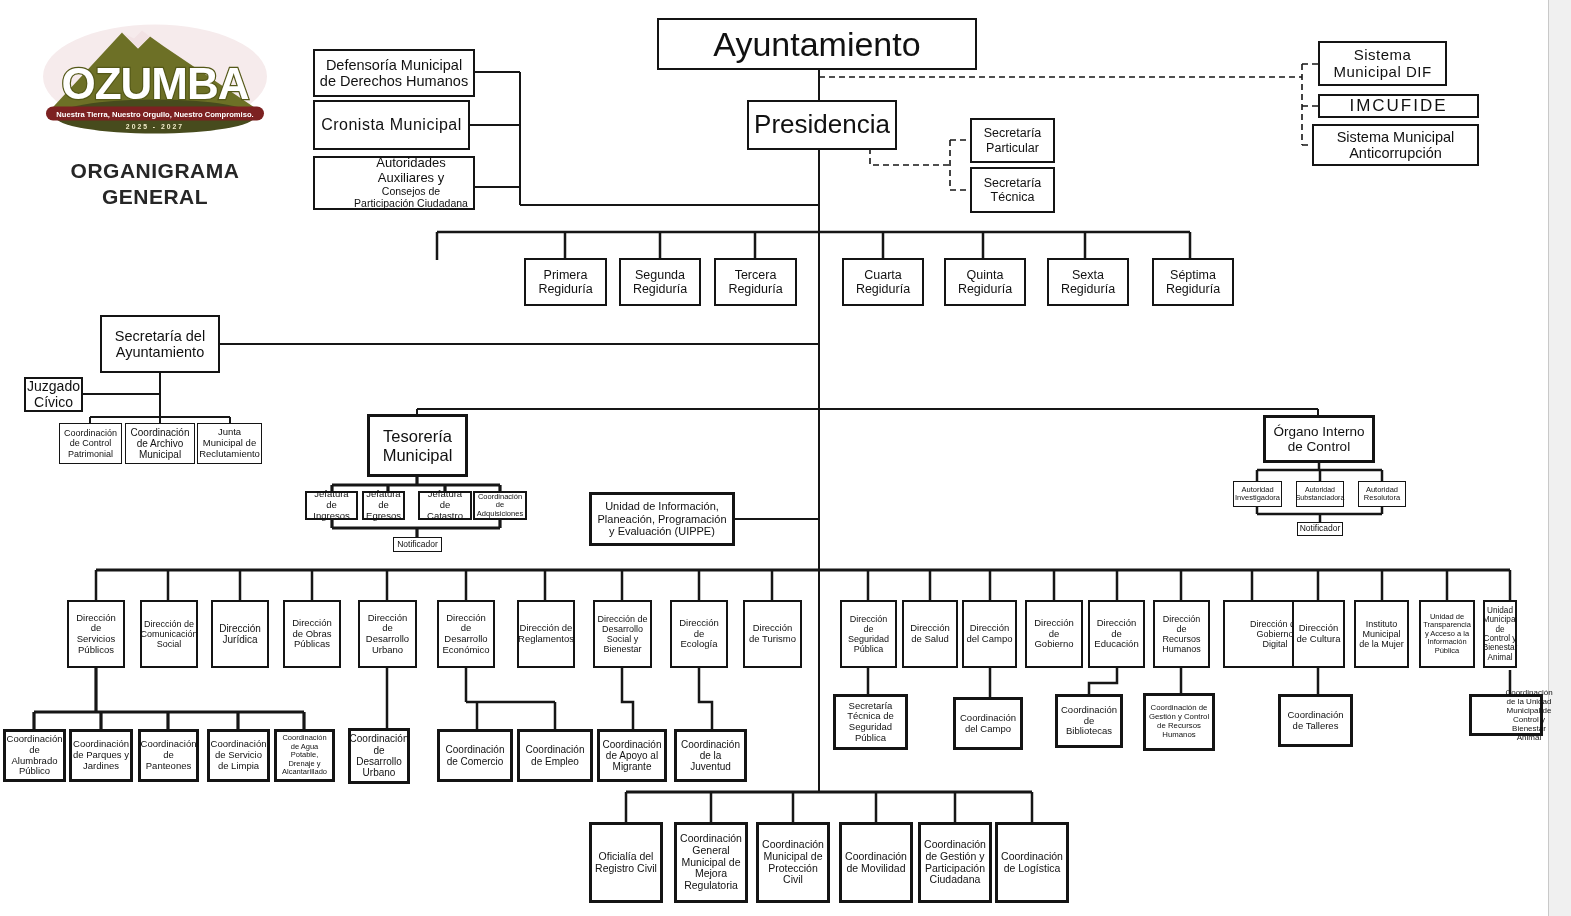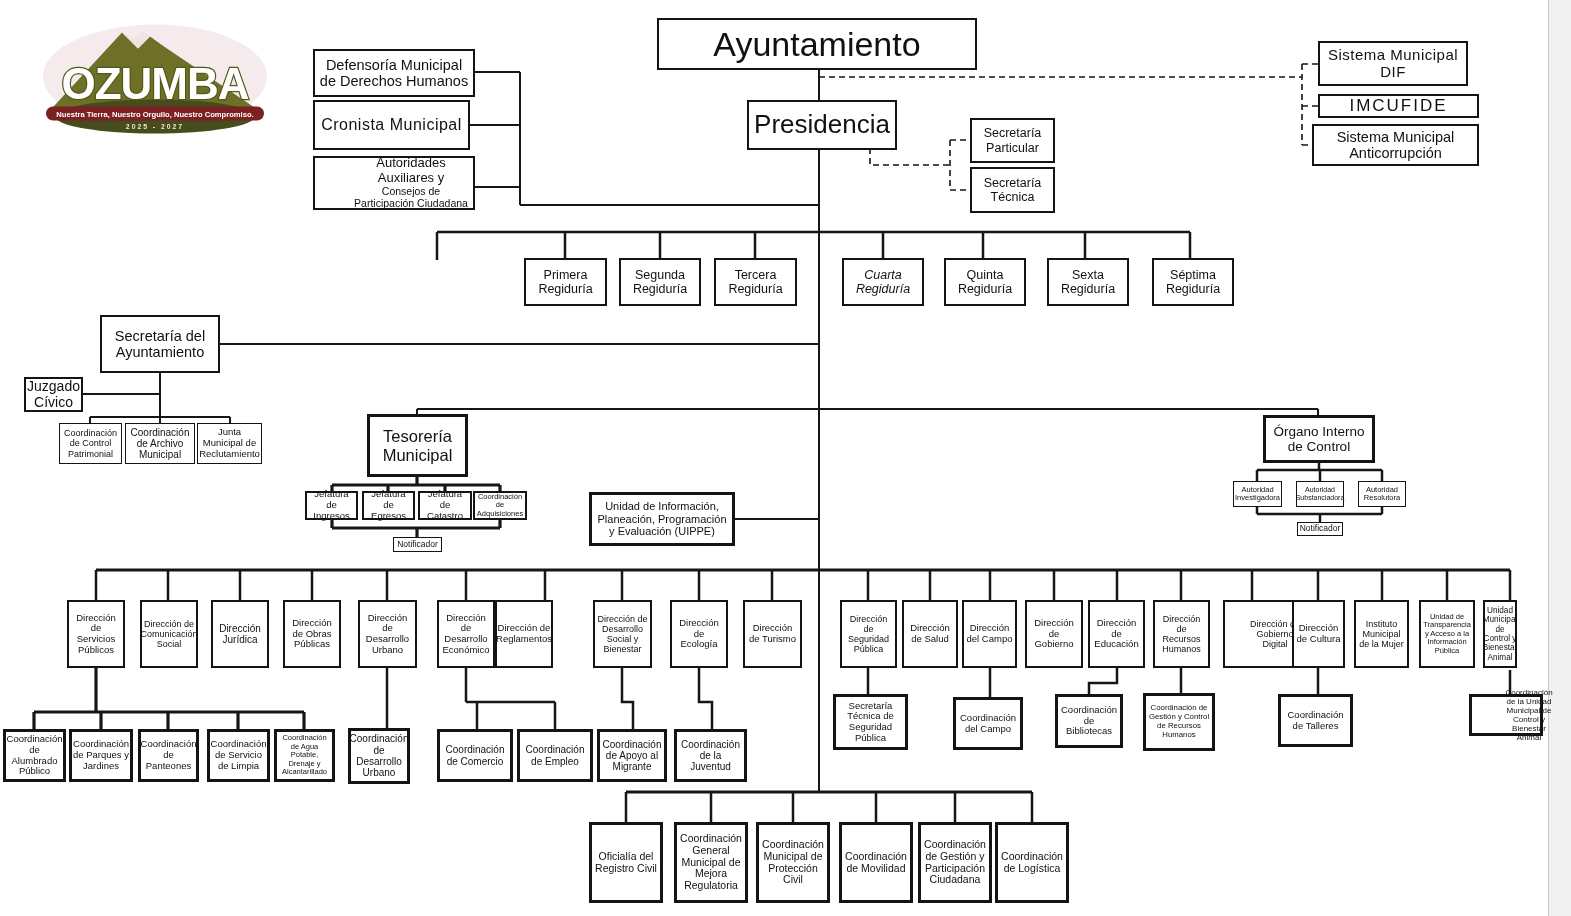--- a/index.html
+++ b/index.html
@@ -78,74 +78,78 @@
       <ellipse cx="125" cy="60" rx="112" ry="52" fill="#f6ebec"></ellipse>
       <polygon points="18,96 92,16 108,32 120,20 134,30 232,96" fill="#6d7026"></polygon>
       <polygon points="92,16 108,32 120,20 112,14 104,22" fill="#f2e2e4"></polygon>
       <ellipse cx="125" cy="100" rx="100" ry="17" fill="#474b1d"></ellipse>
       <text x="125" y="82" text-anchor="middle" font-family="Liberation Sans, sans-serif" font-weight="bold" font-size="44" fill="#ffffff" stroke="#545818" stroke-width="2.4" style="paint-order:stroke" letter-spacing="-1">OZUMBA</text>
       <rect x="16" y="90" width="218" height="14" rx="7" fill="#7c2121"></rect>
       <text x="125" y="100" text-anchor="middle" font-family="Liberation Sans, sans-serif" font-weight="bold" font-size="7.6" fill="#ffffff">Nuestra Tierra, Nuestro Orgullo, Nuestro Compromiso.</text>
       <text x="125" y="112" text-anchor="middle" font-family="Liberation Sans, sans-serif" font-weight="bold" font-size="6.8" fill="#f1ecc9" letter-spacing="2">2025 - 2027</text>
     </svg>
   </div>
+  <div class="org-title">
+    <span>ORGANIGRAMA</span>
+    <span>GENERAL</span>
+  </div>
 
   <div class="node" style="left:747px;top:100px;width:150px;height:50px;font-size:26px;">Presidencia</div>
   <div class="node" style="left:657px;top:18px;width:320px;height:52px;font-size:34px;">Ayuntamiento</div>
 
   <div class="node" style="left:313px;top:49px;width:162px;height:48px;font-size:14.5px;">Defensoría Municipal de Derechos Humanos</div>
   <div class="node" style="left:313px;top:100px;width:157px;height:50px;font-size:16px;letter-spacing:0.5px;">Cronista Municipal</div>
   <div class="node" style="left:313px;top:156px;width:162px;height:54px;padding-left:36px;">
     <span style="font-size:13px;">Autoridades Auxiliares y</span>
     <span style="font-size:10.5px;">Consejos de Participación Ciudadana</span>
   </div>
 
-  <div class="node" style="left:1318px;top:41px;width:150px;height:45px;font-size:15px;letter-spacing:0.5px;">Sistema Municipal DIF</div>
+  <div class="node" style="left:1318px;top:41px;width:129px;height:45px;font-size:15px;letter-spacing:0.5px;">Sistema Municipal DIF</div>
   <div class="node" style="left:1318px;top:94px;width:161px;height:24px;font-size:17px;letter-spacing:2px;">IMCUFIDE</div>
   <div class="node" style="left:1312px;top:124px;width:167px;height:42px;font-size:14.5px;">Sistema Municipal Anticorrupción</div>
 
   <div class="node b2" style="left:970px;top:118px;width:85px;height:45px;font-size:12.5px;">Secretaría Particular</div>
   <div class="node b2" style="left:970px;top:167px;width:85px;height:46px;font-size:12.5px;">Secretaría Técnica</div>
 
   <div class="node r1" style="left:524px;width:83px;">Primera Regiduría</div>
   <div class="node r1" style="left:619px;width:82px;">Segunda Regiduría</div>
   <div class="node r1" style="left:714px;width:83px;">Tercera Regiduría</div>
-  <div class="node r1" style="left:842px;width:82px;font-style:italic;">Cuarta Regiduría</div>
+  <div class="node r1" style="left:842px;width:82px;">Cuarta Regiduría</div>
   <div class="node r1" style="left:944px;width:82px;">Quinta Regiduría</div>
   <div class="node r1" style="left:1047px;width:82px;">Sexta Regiduría</div>
   <div class="node r1" style="left:1152px;width:82px;">Séptima Regiduría</div>
 
   <div class="node" style="left:100px;top:315px;width:120px;height:58px;font-size:14.5px;">Secretaría del Ayuntamiento</div>
   <div class="node b2" style="left:24px;top:377px;width:59px;height:35px;font-size:14px;">Juzgado Cívico</div>
   <div class="node b15" style="left:59px;top:423px;width:63px;height:41px;font-size:9px;">Coordinación de Control Patrimonial</div>
   <div class="node b15" style="left:125px;top:423px;width:70px;height:41px;font-size:10px;">Coordinación de Archivo Municipal</div>
   <div class="node b15" style="left:197px;top:423px;width:65px;height:41px;font-size:9.5px;">Junta Municipal de Reclutamiento</div>
 
   <div class="node b3" style="left:367px;top:414px;width:101px;height:63px;font-size:16.5px;">Tesorería Municipal</div>
   <div class="node jef" style="left:305px;width:53px;">Jefatura de Ingresos</div>
-  <div class="node jef" style="left:362px;width:53px;">Jefatura de Egresos</div>
+  <div class="node jef" style="left:362px;width:43px;">Jefatura de Egresos</div>
   <div class="node jef" style="left:418px;width:54px;">Jefatura de Catastro</div>
   <div class="node jef" style="left:473px;width:54px;font-size:7.5px;">Coordinación de Adquisiciones</div>
   <div class="node b15" style="left:393px;top:537px;width:49px;height:15px;font-size:8.5px;">Notificador</div>
 
   <div class="node b3" style="left:589px;top:492px;width:146px;height:54px;font-size:11px;">Unidad de Información, Planeación, Programación y Evaluación (UIPPE)</div>
 
   <div class="node b3" style="left:1263px;top:415px;width:112px;height:48px;font-size:13.5px;">Órgano Interno de Control</div>
   <div class="node aut" style="left:1233px;width:49px;">Autoridad Investigadora</div>
   <div class="node aut" style="left:1296px;width:48px;font-size:7px;">Autoridad Substanciadora</div>
   <div class="node aut" style="left:1358px;width:48px;">Autoridad Resolutora</div>
   <div class="node b15" style="left:1297px;top:522px;width:46px;height:14px;font-size:8.5px;">Notificador</div>
 
   <div class="node dir" style="left:67px;">Dirección de Servicios Públicos</div>
   <div class="node dir" style="left:140px;font-size:9px;">Dirección de Comunicación Social</div>
   <div class="node dir" style="left:211px;font-size:10px;">Dirección Jurídica</div>
   <div class="node dir" style="left:283px;">Dirección de Obras Públicas</div>
   <div class="node dir" style="left:358px;width:59px;">Dirección de Desarrollo Urbano</div>
   <div class="node dir" style="left:437px;">Dirección de Desarrollo Económico</div>
-  <div class="node dir" style="left:495px;">Dirección de Reglamentos</div>
+  <div class="node dir" style="left:517px;">Dirección de Reglamentos</div>
   <div class="node dir" style="left:593px;width:59px;font-size:9px;">Dirección de Desarrollo Social y Bienestar</div>
   <div class="node dir" style="left:670px;">Dirección de Ecología</div>
   <div class="node dir" style="left:743px;width:59px;">Dirección de Turismo</div>
   <div class="node dir" style="left:840px;width:57px;font-size:9px;">Dirección de Seguridad Pública</div>
   <div class="node dir" style="left:902px;width:56px;">Dirección de Salud</div>
   <div class="node dir" style="left:962px;width:55px;">Dirección del Campo</div>
   <div class="node dir" style="left:1025px;">Dirección de Gobierno</div>
   <div class="node dir" style="left:1088px;width:57px;">Dirección de Educación</div>
   <div class="node dir" style="left:1153px;width:57px;font-size:9px;">Dirección de Recursos Humanos</div>
   <div class="node dir" style="left:1223px;width:82px;font-size:9px;padding-left:24px;">Dirección de Gobierno Digital</div>

